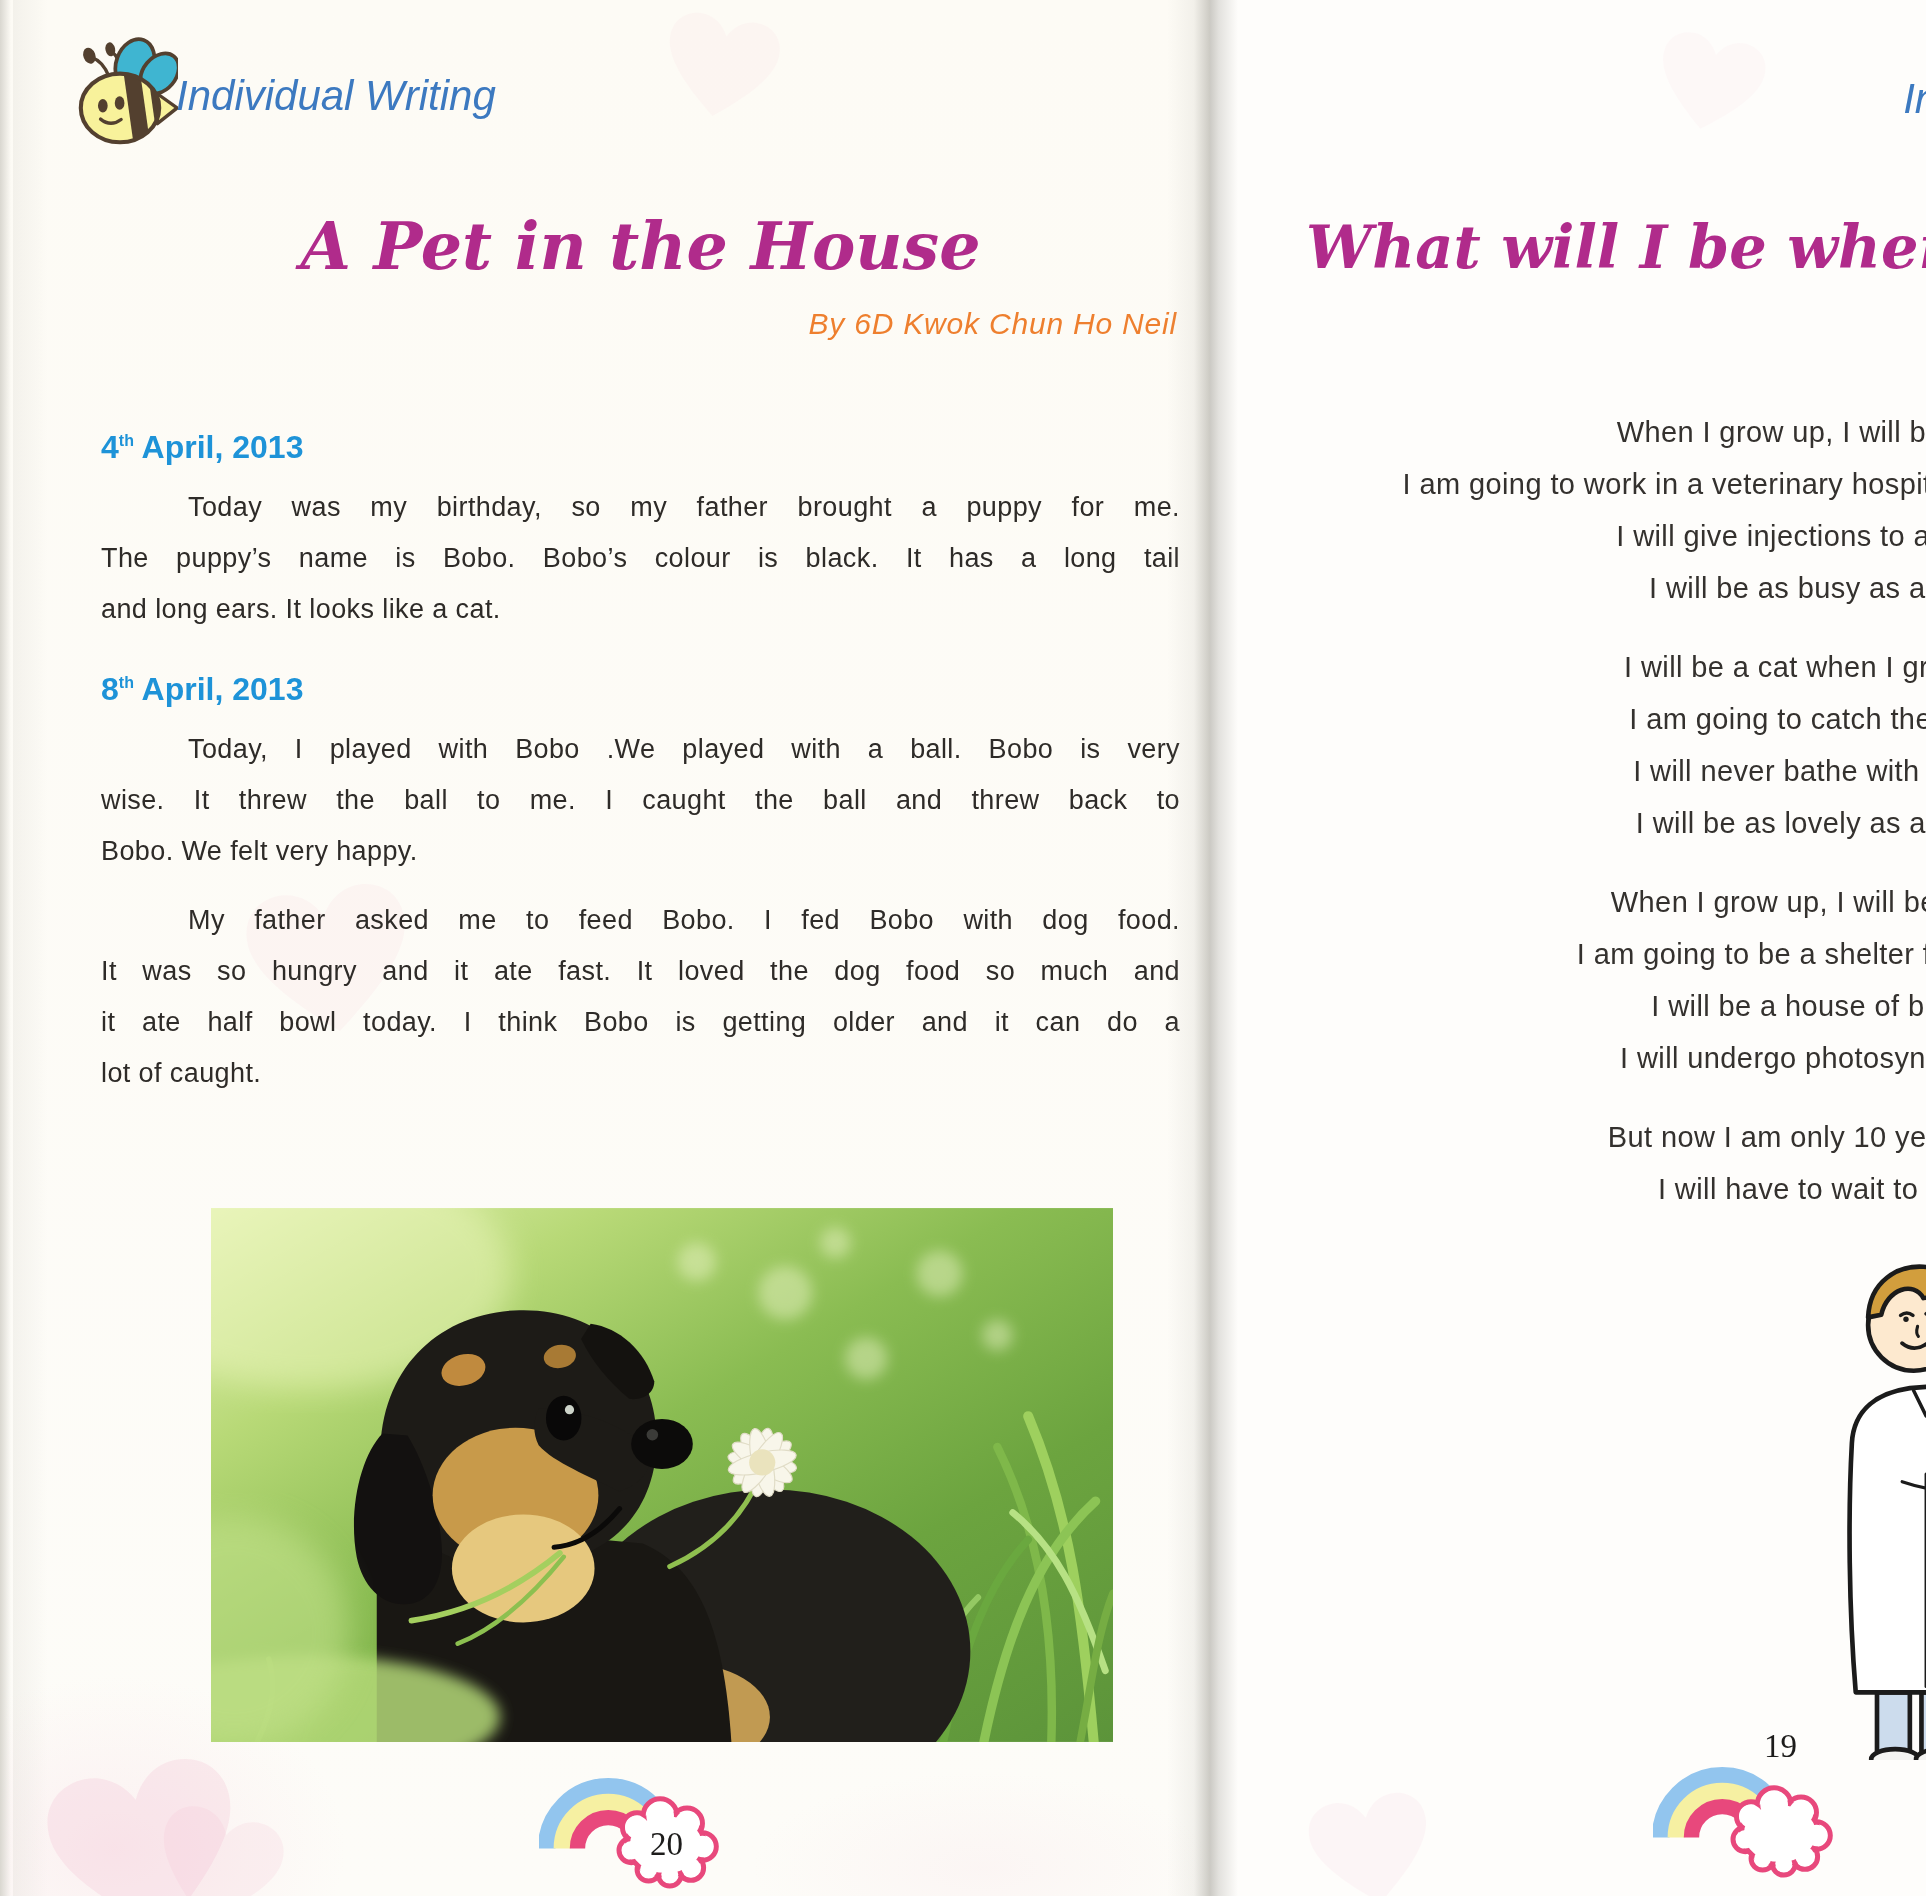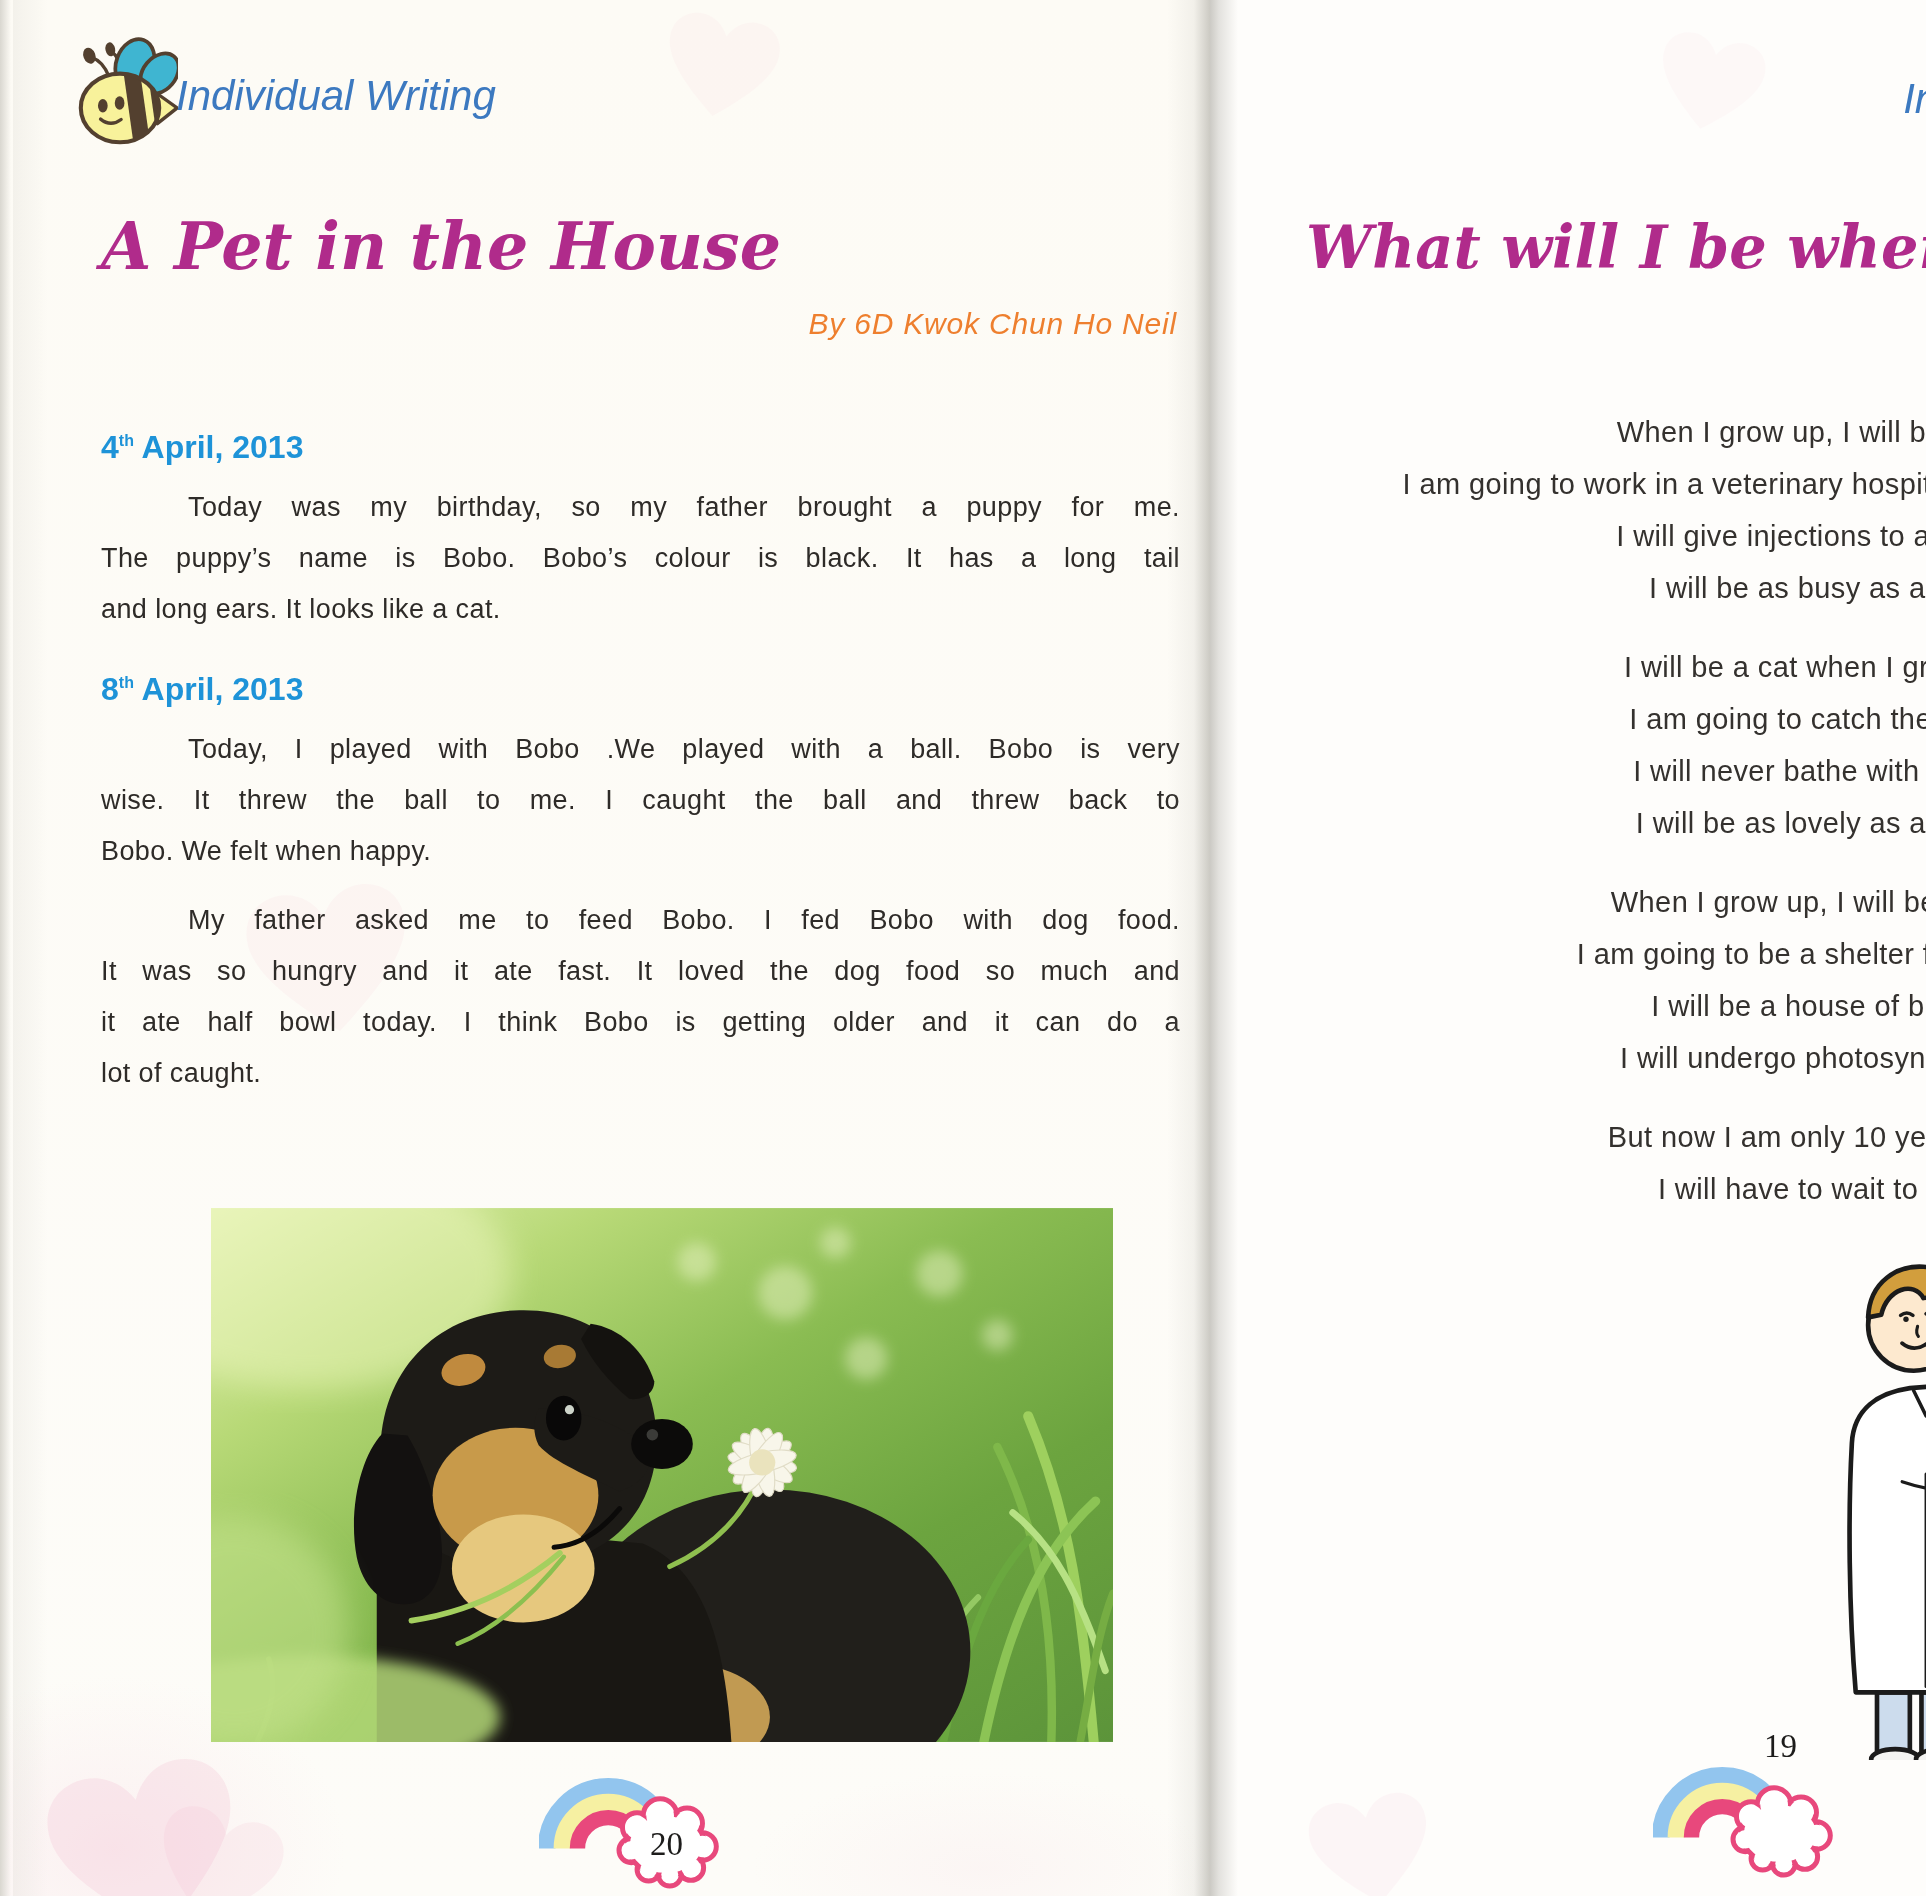--- a/index.html
+++ b/index.html
@@ -25,21 +25,21 @@
   .blush{position:absolute;border-radius:50%;pointer-events:none;}
   .heart{position:absolute;pointer-events:none;}
 
   
   .header-label{position:absolute;font-family:Liberation Sans, sans-serif;font-style:italic;
     font-size:42px;color:#3c79c0;white-space:nowrap;}
   .bee{position:absolute;}
 
   
   .article-title{position:absolute;font-family:"DejaVu Serif",serif;font-weight:bold;
-    font-style:italic;color:#b02b8b;white-space:nowrap;}
+    font-style:italic;color:#b02b8b;text-align:center;white-space:nowrap;}
   .title-left{left:101px;top:208px;width:1079px;font-size:65px;}
   .title-right{left:96px;top:213px;width:1029px;font-size:59px;}
   .byline{position:absolute;font-style:italic;color:#ee7f2e;text-align:right;
     font-size:30px;letter-spacing:0.8px;white-space:nowrap;}
   .byline-left{left:101px;top:307px;width:1076px;}
   .byline-right{left:96px;top:318px;width:1029px;}
 
   
   .entries{position:absolute;left:101px;top:423px;width:1079px;}
   .entry-date{font-weight:bold;font-size:32px;color:#1e93d8;line-height:36px;margin:0 0 17.3px 0;}
@@ -140,21 +140,21 @@
     <div class="entry entry-1">
       <div class="entry-date"><span>4</span><sup>th</sup><span class="date-rest">April, 2013</span></div>
       <div class="para-line jl first">Today was my birthday, so my father brought a puppy for me.</div>
       <div class="para-line jl">The puppy’s name is Bobo. Bobo’s colour is black. It has a long tail</div>
       <div class="para-line">and long ears. It looks like a cat.</div>
     </div>
     <div class="entry entry-2">
       <div class="entry-date"><span>8</span><sup>th</sup><span class="date-rest">April, 2013</span></div>
       <div class="para-line jl first">Today, I played with Bobo .We played with a ball. Bobo is very</div>
       <div class="para-line jl">wise.  It threw the ball to me. I caught the ball and threw back to</div>
-      <div class="para-line">Bobo. We felt when happy.</div>
+      <div class="para-line">Bobo. We felt very happy.</div>
     </div>
     <div class="entry entry-3">
       <div class="para-line jl first">My father asked me to feed Bobo. I fed Bobo with dog food.</div>
       <div class="para-line jl">It was so hungry and it ate fast. It loved the dog food so much and</div>
       <div class="para-line jl">it ate half bowl today. I think Bobo is getting older and it can do a</div>
       <div class="para-line">lot of caught.</div>
     </div>
   </div>
 
   <div class="photo">

